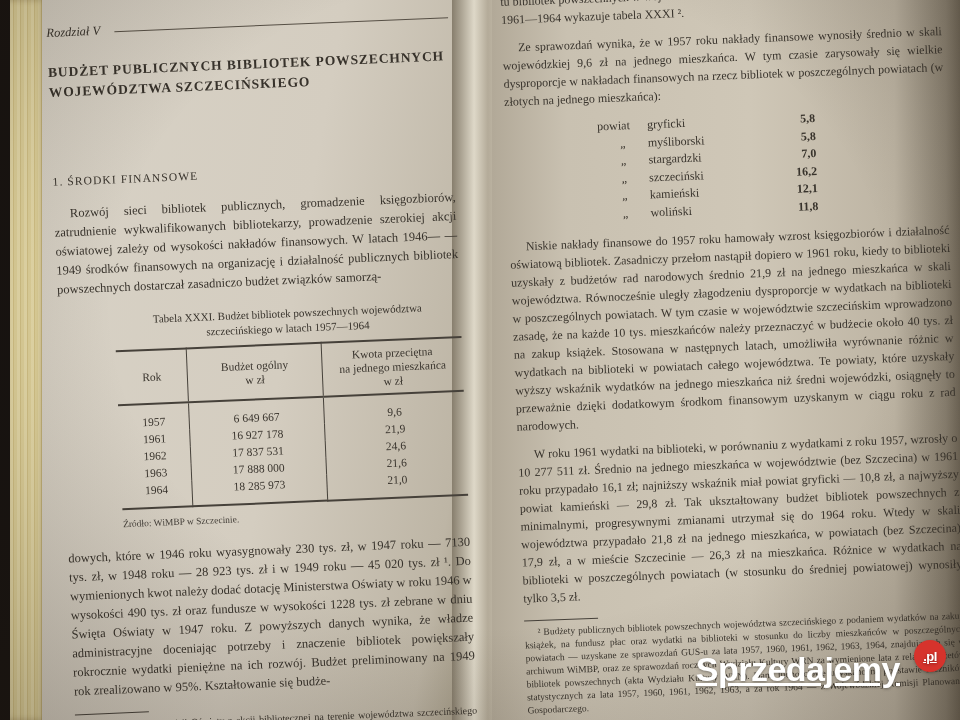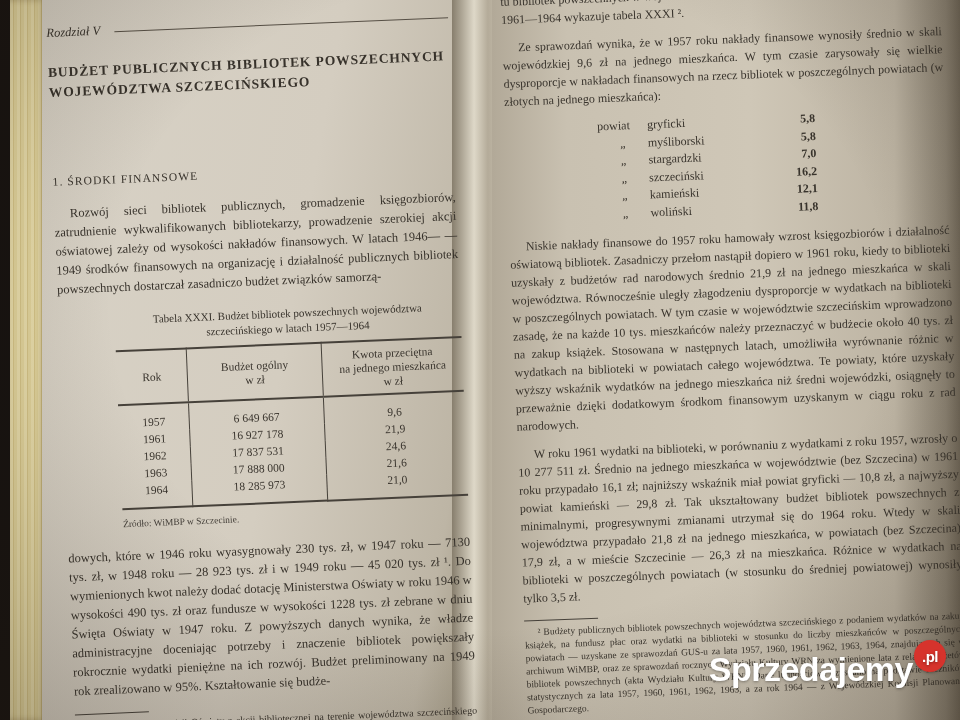--- a/index.html
+++ b/index.html
@@ -60,24 +60,24 @@
   .powiat-row{display:grid;grid-template-columns:50px 116px 52px;}
   .powiat-prefix{text-align:left;}
   .powiat-prefix.ditto{text-align:center;}
   .powiat-val{font-weight:bold;text-align:right;}
   .rp-footnote{font-size:9.5px;line-height:13px;text-align:justify;margin-top:5px;}
 
   
   .watermark{position:absolute;right:14px;top:650px;transform:none;
     font-family:"Liberation Sans",sans-serif;font-weight:bold;color:#fff;
     font-size:34px;letter-spacing:-.5px;text-shadow:0 1px 3px rgba(0,0,0,.35);
-    display:flex;align-items:flex-start;}
+    display:flex;align-items:flex-start;text-decoration:underline;}
   .wm-badge{width:32px;height:32px;border-radius:50%;background:#d6332c;
-    color:#fff;font-size:15px;font-weight:bold;display:flex;align-items:center;
-    justify-content:center;margin:-10px 0 0 1px;box-shadow:0 1px 3px rgba(0,0,0,.3);}
+    color:#fff;font-size:13px;font-weight:bold;display:flex;align-items:center;
+    justify-content:center;margin:-10px 0 0 14px;box-shadow:0 1px 3px rgba(0,0,0,.3);}
 </style>
 </head>
 <body>
 
 <div class="frame">
 
   <div class="edge-stack"></div>
 
   <div class="left-page"></div>
   <div class="gutter"></div>

